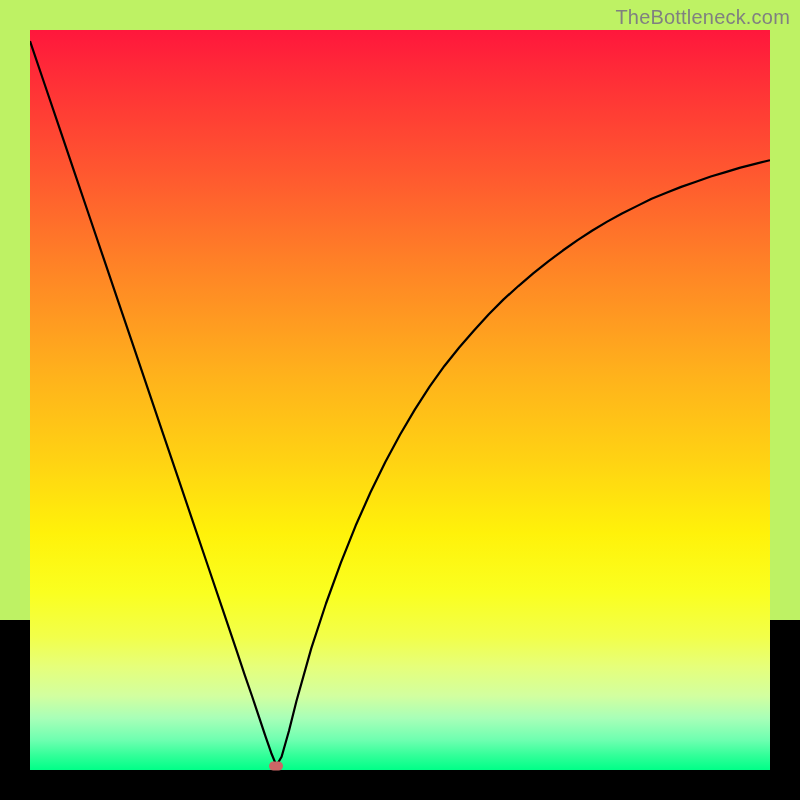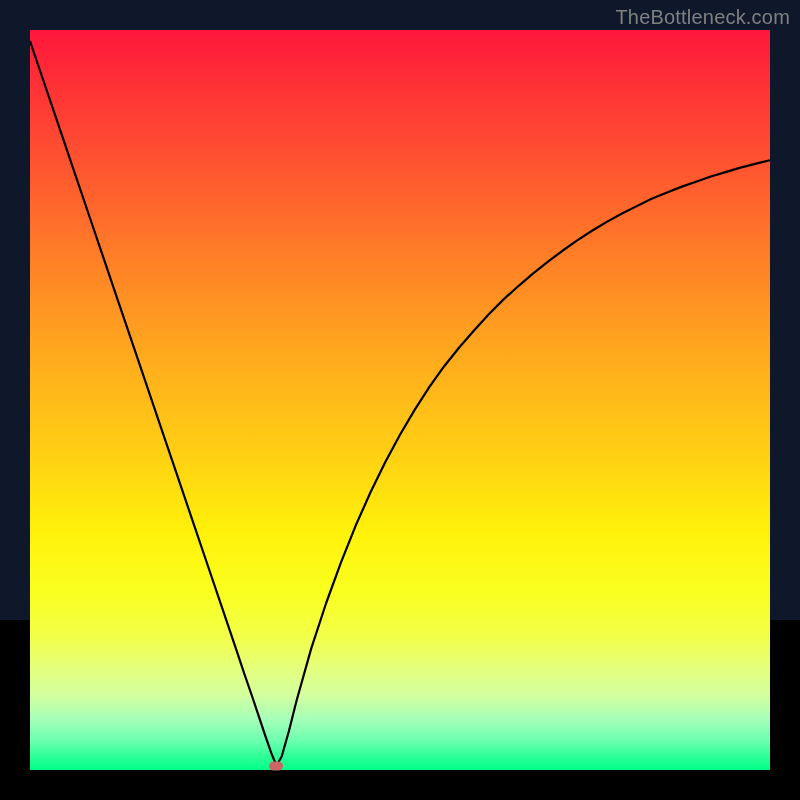--- a/index.html
+++ b/index.html
@@ -8,21 +8,21 @@
     width: 800px;
     height: 800px;
     overflow: hidden;
     background: #000;
     font-family: Arial, Helvetica, sans-serif;
   }
   .frame {
     position: relative;
     width: 800px;
     height: 620px;
-    background: #0f172a;
+    background: #bef264;
   }
   .plot-area {
     position: absolute;
     left: 30px;
     top: 30px;
     width: 740px;
     height: 740px;
     
     background: linear-gradient(
       to bottom,

